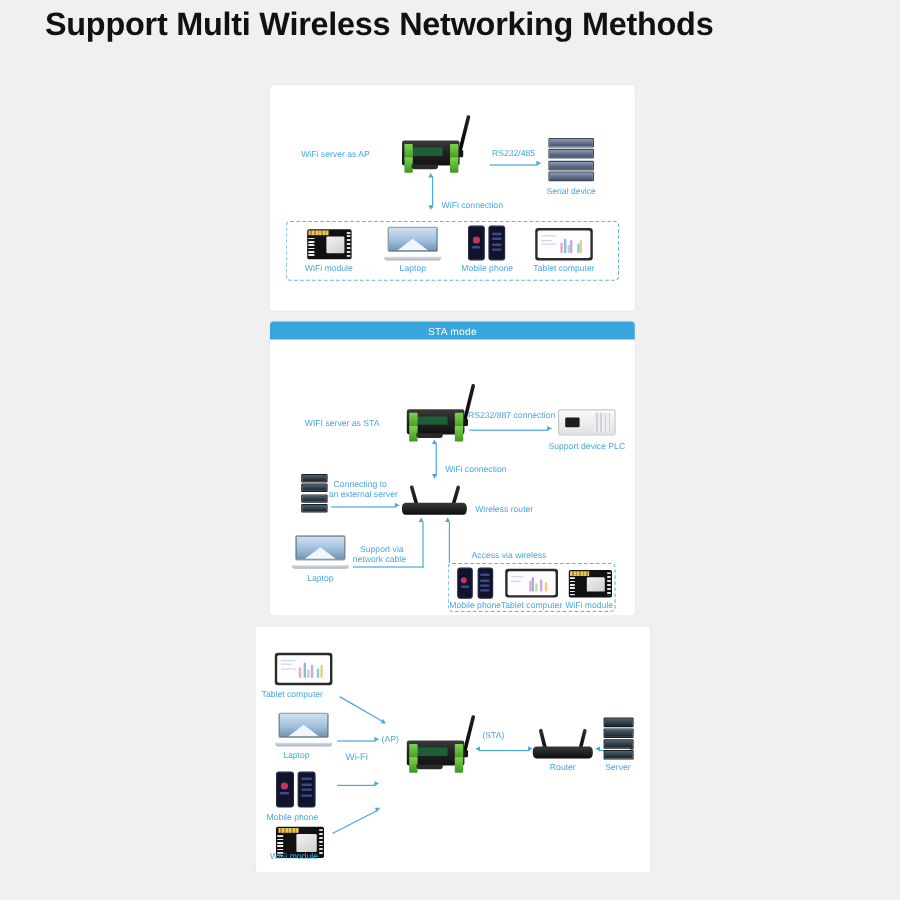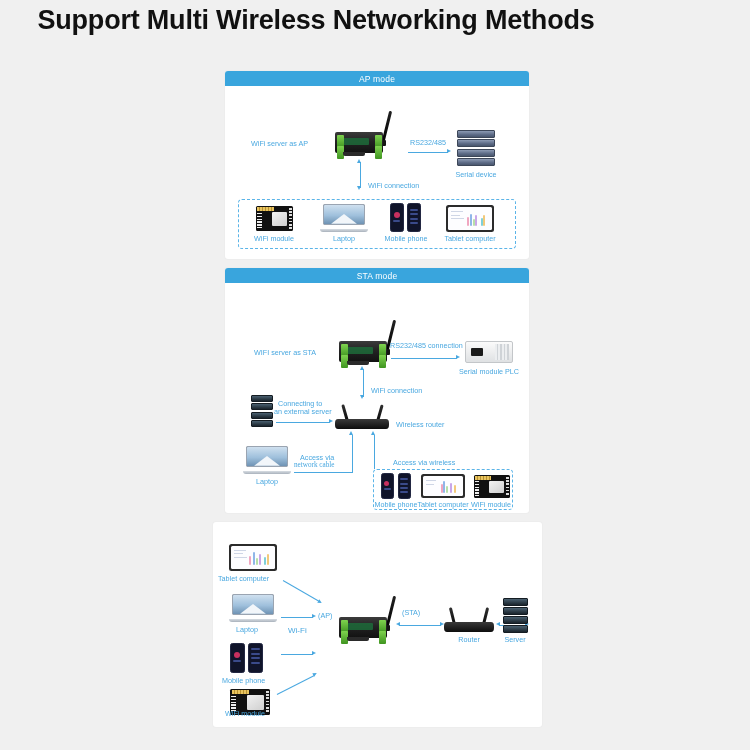--- a/index.html
+++ b/index.html
@@ -188,21 +188,20 @@
     background: repeating-linear-gradient(90deg,#eceef0 0 2px,#cfd3d7 2px 3.4px); }
 </style>
 </head>
 <body>
 
 <div id="root">
 
   <div class="page-title">Support Multi Wireless Networking Methods</div>
 
   <div class="panel" style="left:225px; top:71px; width:304px; height:188px;">
-    <div class="panel-header">AP mode</div>
     <div class="panel-body" style="height:173px;">
 
       <div class="conv" style="left:104px; top:36px; width:62px; height:36px;">
         <div class="ant"></div>
           <div class="antbase"></div>
         <div class="body"></div>
         <div class="term" style="left:8px; top:13px;"></div>
         <div class="term" style="left:8px; top:24px;"></div>
         <div class="term" style="left:46px; top:13px;"></div>
         <div class="term" style="left:46px; top:24px;"></div>
@@ -285,29 +284,29 @@
           <div class="antbase"></div>
         <div class="body"></div>
         <div class="term" style="left:8px; top:13px;"></div>
         <div class="term" style="left:8px; top:24px;"></div>
         <div class="term" style="left:46px; top:13px;"></div>
         <div class="term" style="left:46px; top:24px;"></div>
         <div class="foot"></div>
       </div>
       <div class="lbl" style="left:29px; top:65px;">WIFI server as STA</div>
 
-      <div class="lbl" style="left:165px; top:58px;">RS232/485 connection</div>
+      <div class="lbl" style="left:165px; top:58px;">RS232/887 connection</div>
       <div class="arr h" style="left:166px; top:75px; width:66px;"></div>
       <div class="ahead r" style="left:231px; top:72px;"></div>
 
       <div class="plc" style="left:240px; top:58px; width:48px; height:22px;">
         <div class="blk"></div>
           <div class="rib"></div>
       </div>
-      <div class="lbl c" style="left:264px; top:84px;">Serial module PLC</div>
+      <div class="lbl c" style="left:264px; top:84px;">Support device PLC</div>
 
       <div class="arr v" style="left:138px; top:86px; height:28px;"></div>
       <div class="ahead u" style="left:135px; top:83px;"></div>
       <div class="ahead d" style="left:135px; top:112px;"></div>
       <div class="lbl" style="left:146px; top:103px;">WiFi connection</div>
 
       <div class="rack dark" style="left:26px; top:112px; width:22px; height:32px;">
         <i style="top:0"></i>
           <i style="top:26%"></i>
           <i style="top:52%"></i>
@@ -324,22 +323,22 @@
         <div class="base"></div>
       </div>
       <div class="lbl" style="left:171px; top:137px;">Wireless router</div>
 
       <div class="laptop" style="left:18px; top:163px; width:48px; height:28px;">
         <div class="scr"></div>
           <div class="base"></div>
       </div>
       <div class="lbl c" style="left:42px; top:194px;">Laptop</div>
 
-      <div class="lbl" style="left:75px; top:170px;">Access via</div>
-      <div class="lbl" style="left:69px; top:178px;font-family:Liberation Serif, serif;">network cable</div>
+      <div class="lbl" style="left:75px; top:170px;">Support via</div>
+      <div class="lbl" style="left:69px; top:178px;">network cable</div>
       <div class="arr h" style="left:69px; top:189px; width:59px;"></div>
       <div class="arr v" style="left:127px; top:152px; height:38px;"></div>
       <div class="ahead u" style="left:124px; top:148px;"></div>
 
       <div class="lbl" style="left:168px; top:175px;">Access via wireless</div>
       <div class="arr v" style="left:149px; top:152px; height:34px;"></div>
       <div class="ahead u" style="left:146px; top:148px;"></div>
 
       <div class="dashbox" style="left:148px; top:186px; width:140px; height:41px;"></div>
 

